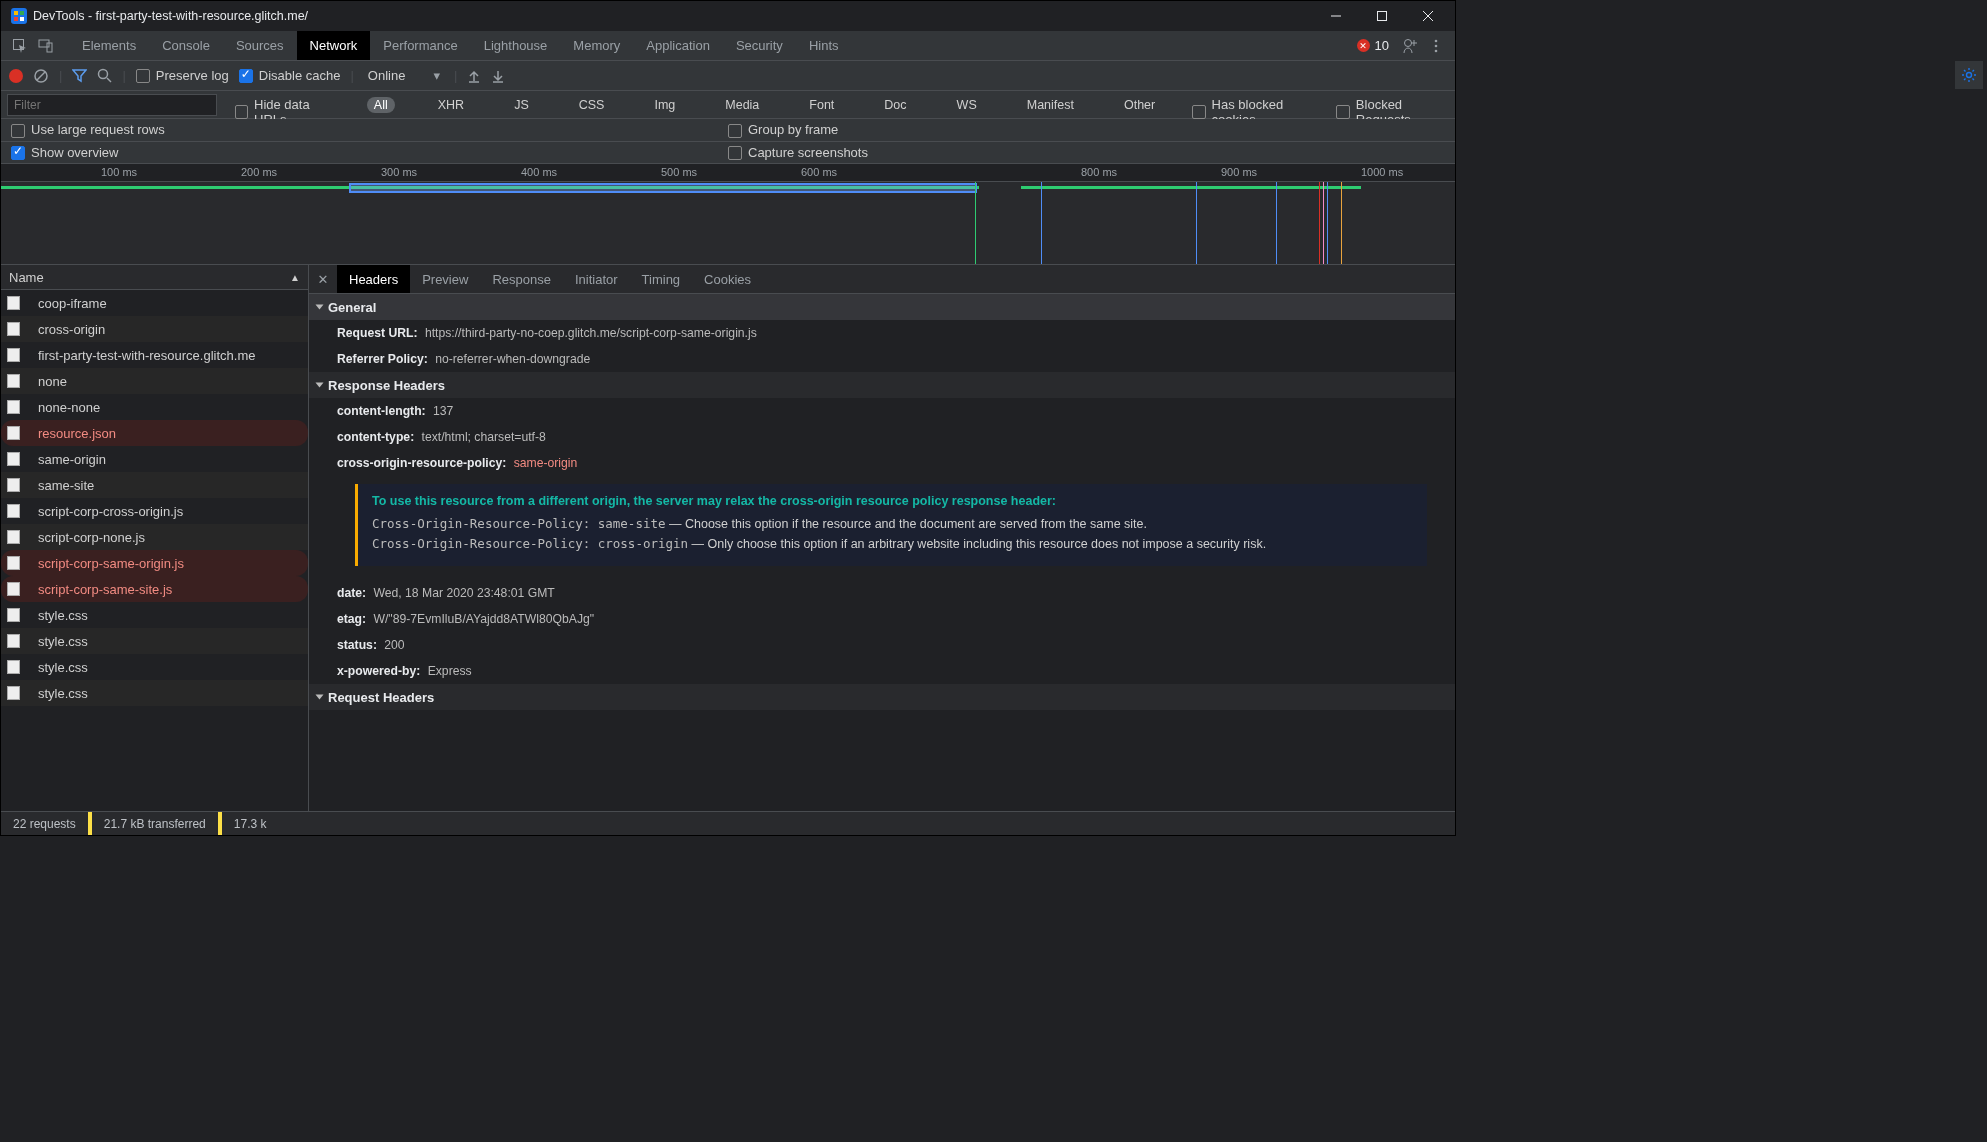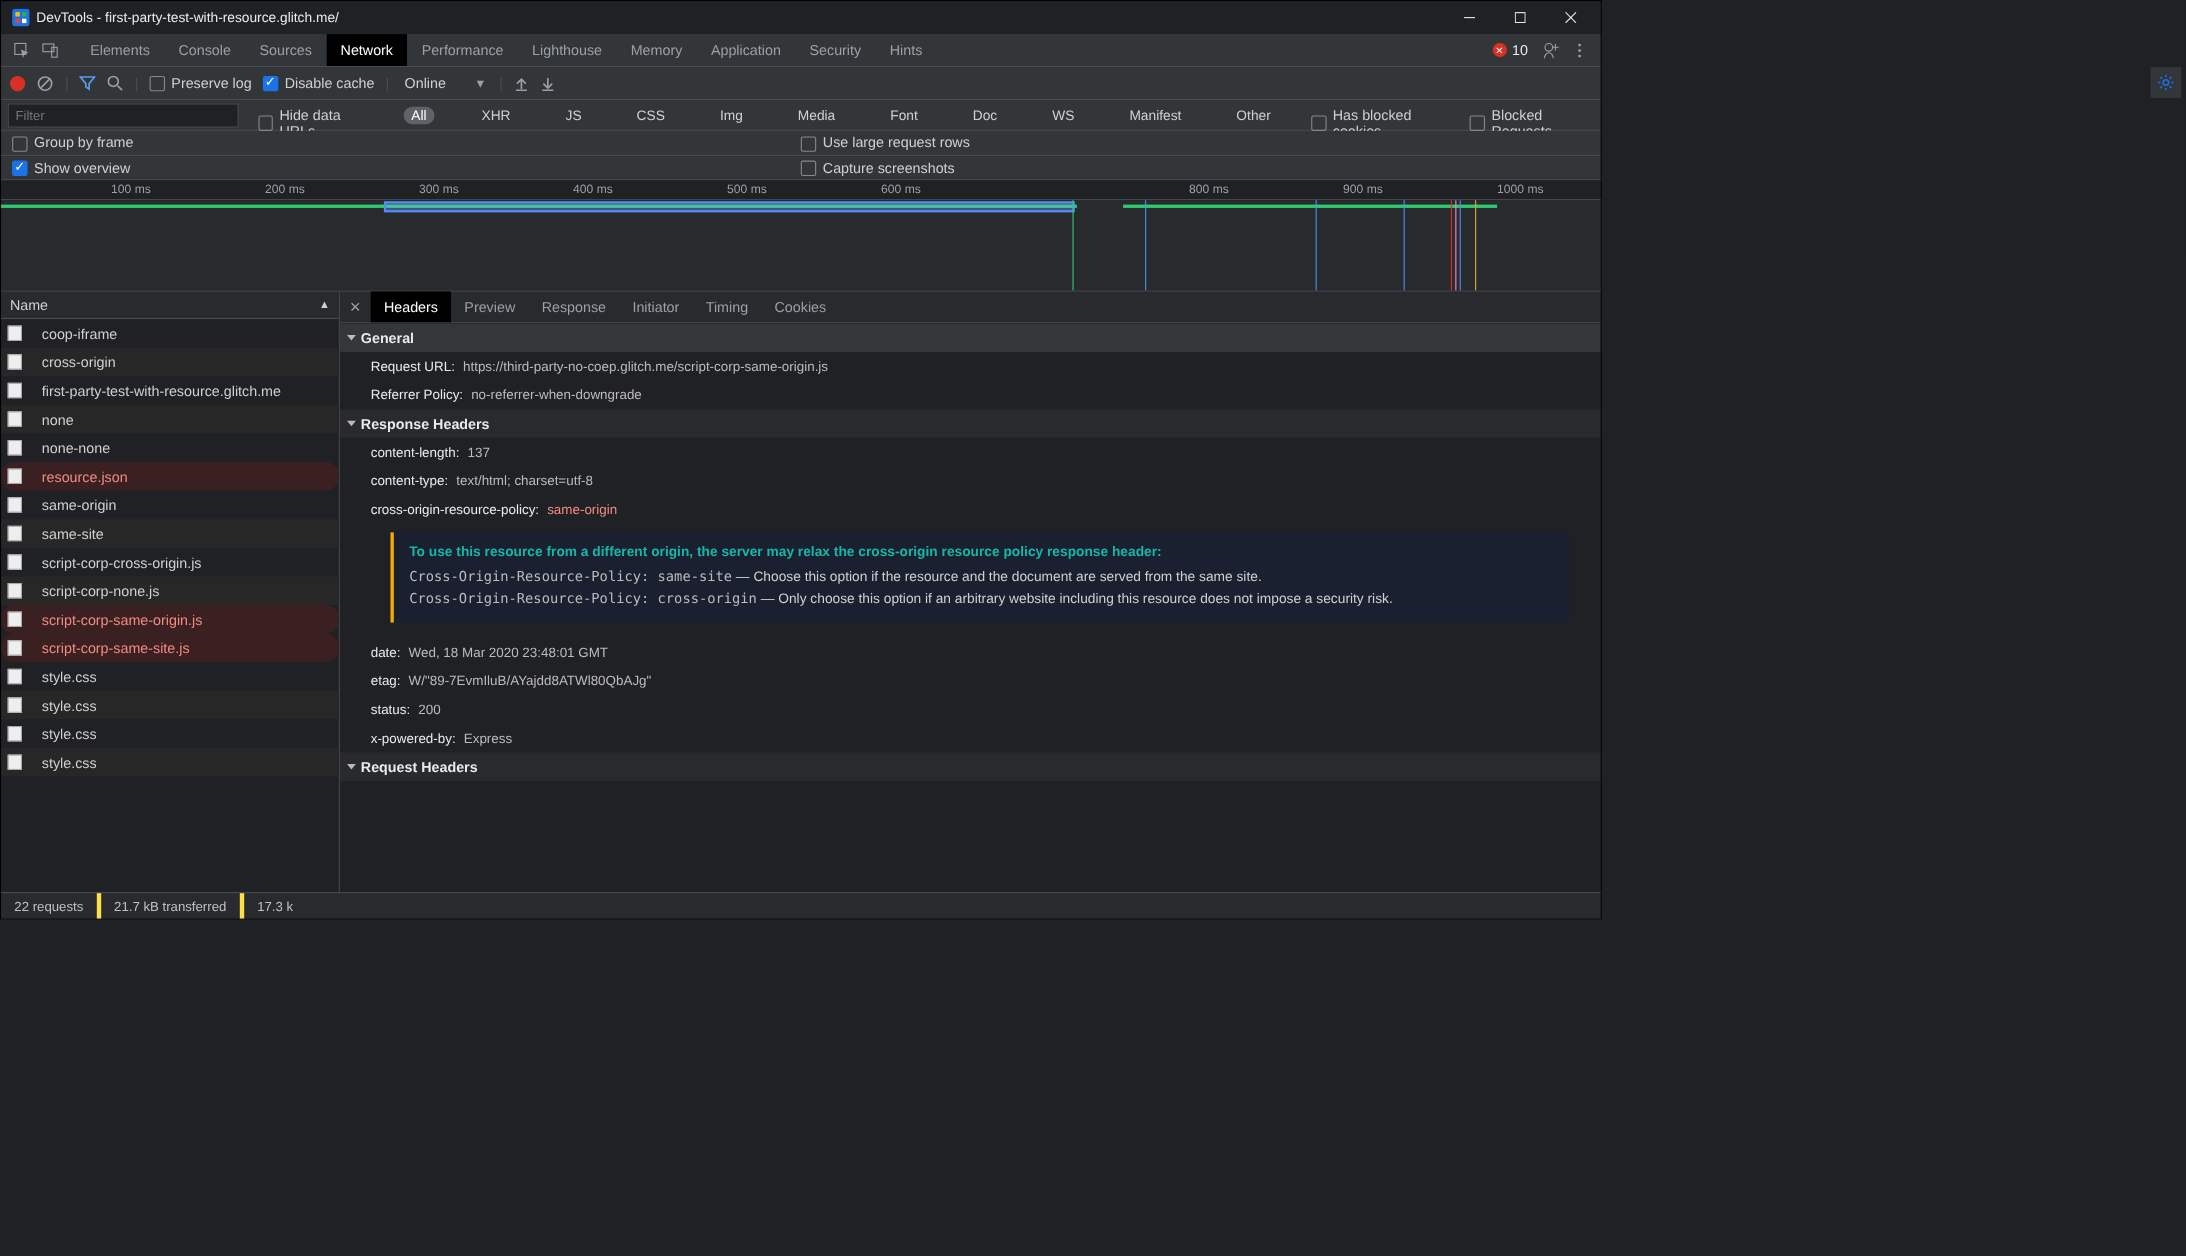--- a/index.html
+++ b/index.html
@@ -77,21 +77,21 @@
 .subtabs { height:30px; background:#292a2d; display:flex; align-items:stretch; border-bottom:1px solid #494c50; border-top:1px solid #494c50; }
 .subtabs .close { width:28px; display:flex; align-items:center; justify-content:center; color:#9aa0a6; }
 .subtab { padding:0 12px; display:flex; align-items:center; color:#9aa0a6; }
 .subtab.active { background:#000; color:#fff; }
 
 .panel { flex:1; overflow:auto; background:#202124; }
 .sect-head { height:26px; background:#35363a; display:flex; align-items:center; padding:0 8px; color:#e8eaed; font-weight:600; gap:6px; }
 .sect-head.sub { background:#292a2d; }
 .tri { display:inline-block; width:0; height:0; border-left:5px solid #bbb; border-top:4px solid transparent; border-bottom:4px solid transparent; transform:rotate(90deg); }
 .kv { padding:6px 8px 6px 28px; font-family:Consolas,monospace; font-size:12.2px; }
-.kv b { color:#e8eaed; font-weight:400; }
+.kv b { color:#e8eaed; font-weight:700; }
 .kv .val { color:#bbb; }
 .kv .val.red { color:#f28b82; }
 
 .callout { margin:8px 28px 14px 46px; border-left:3px solid #f9ab00; background:#1b2030; padding:10px 14px; font-size:12.5px; }
 .callout .h { font-weight:600; color:#14b8a6; margin-bottom:8px; }
 .callout p { margin:5px 0; color:#d0d0d0; }
 .callout code { font-family:Consolas,monospace; color:#bbb; }
 
 .statusbar { height:24px; background:#292a2d; display:flex; align-items:center; border-top:1px solid #494c50; font-size:12px; color:#bdc1c6; }
 .statusbar div { padding:0 12px; border-right:4px solid #fde047; height:100%; display:flex; align-items:center; }
@@ -258,24 +258,24 @@
         <span>Has blocked cookies</span>
       </label>
     <label class="fchk">
         <span class="chk"></span>
         <span>Blocked Requests</span>
       </label>
   </div>
 
   <div class="settingsrow">
     <div class="col">
+        <label><span class="chk"></span><span>Use large request rows</span></label>
+      </div>
+    <div class="col">
         <label><span class="chk"></span><span>Group by frame</span></label>
-      </div>
-    <div class="col">
-        <label><span class="chk"></span><span>Use large request rows</span></label>
       </div>
   </div>
   <div class="settingsrow">
     <div class="col">
         <label><span class="chk checked"></span><span>Show overview</span></label>
       </div>
     <div class="col">
         <label><span class="chk"></span><span>Capture screenshots</span></label>
       </div>
   </div>

